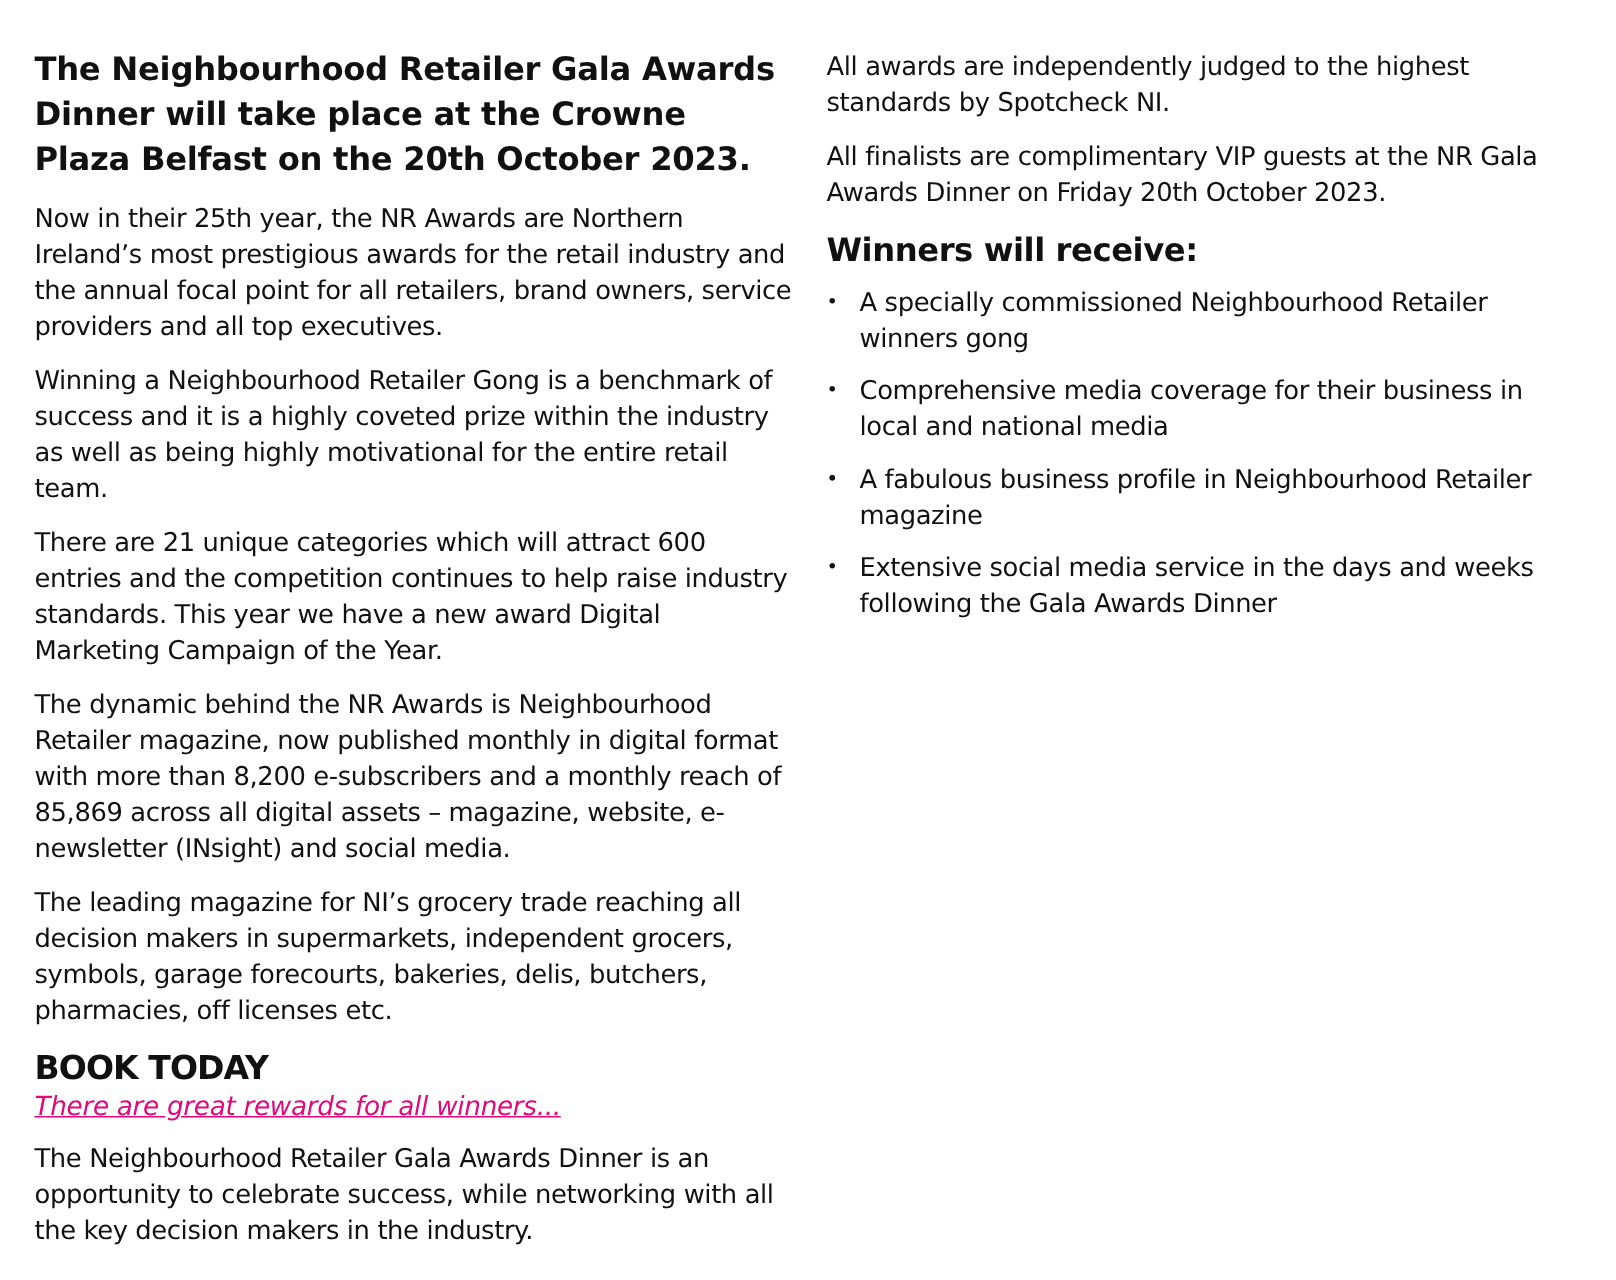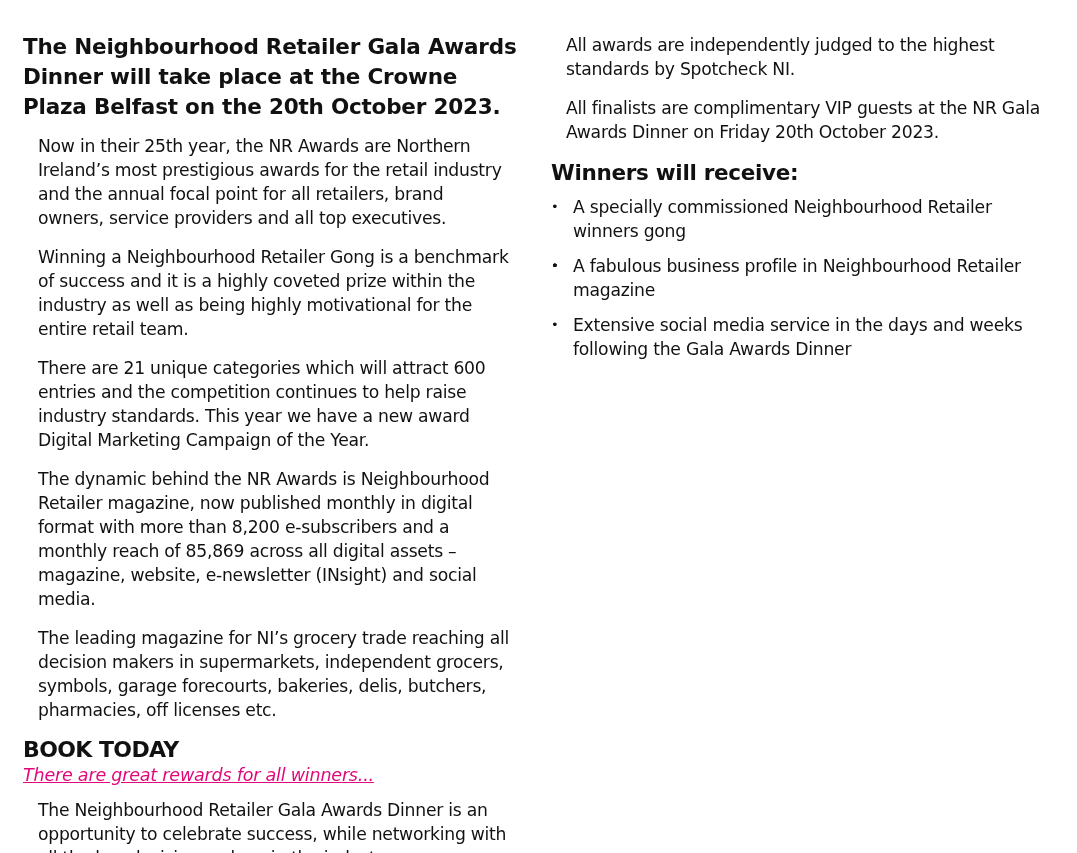--- a/index.html
+++ b/index.html
@@ -31,21 +31,21 @@
       font-size: 21.5px;
       font-weight: bold;
       line-height: 30px;
       margin: 16px 0 0 0;
       letter-spacing: -0.2px;
       color: #111111;
     }
     p.body {
       font-size: 17.2px;
       line-height: 24px;
-      margin: 15px;
+      margin: 0;
       letter-spacing: -0.25px;
     }
     .col-left p.body { margin-top: 12px; }
     .col-left .headline + p.body { margin-top: 12px; }
     .col-right p.body { margin-top: 12px; }
     .col-right p.body:first-child { margin-top: 17px; }
     .book-title {
       font-size: 22px;
       font-weight: bold;
       line-height: 26px;
@@ -114,20 +114,21 @@
 
   <h2 class="winners-title">Winners will receive:</h2>
 
   <ul class="benefits">
     <li>
       <span class="bullet">•</span>
       <span>A specially commissioned Neighbourhood Retailer winners gong</span>
     </li>
     <li>
       <span class="bullet">•</span>
+      <span>Comprehensive media coverage for their business in local and national media</span>
     </li>
     <li>
       <span class="bullet">•</span>
     </li>
     <li>
       <span class="bullet">•</span>
       <span>A fabulous business profile in Neighbourhood Retailer magazine</span>
     </li>
     <li>
       <span class="bullet">•</span>

